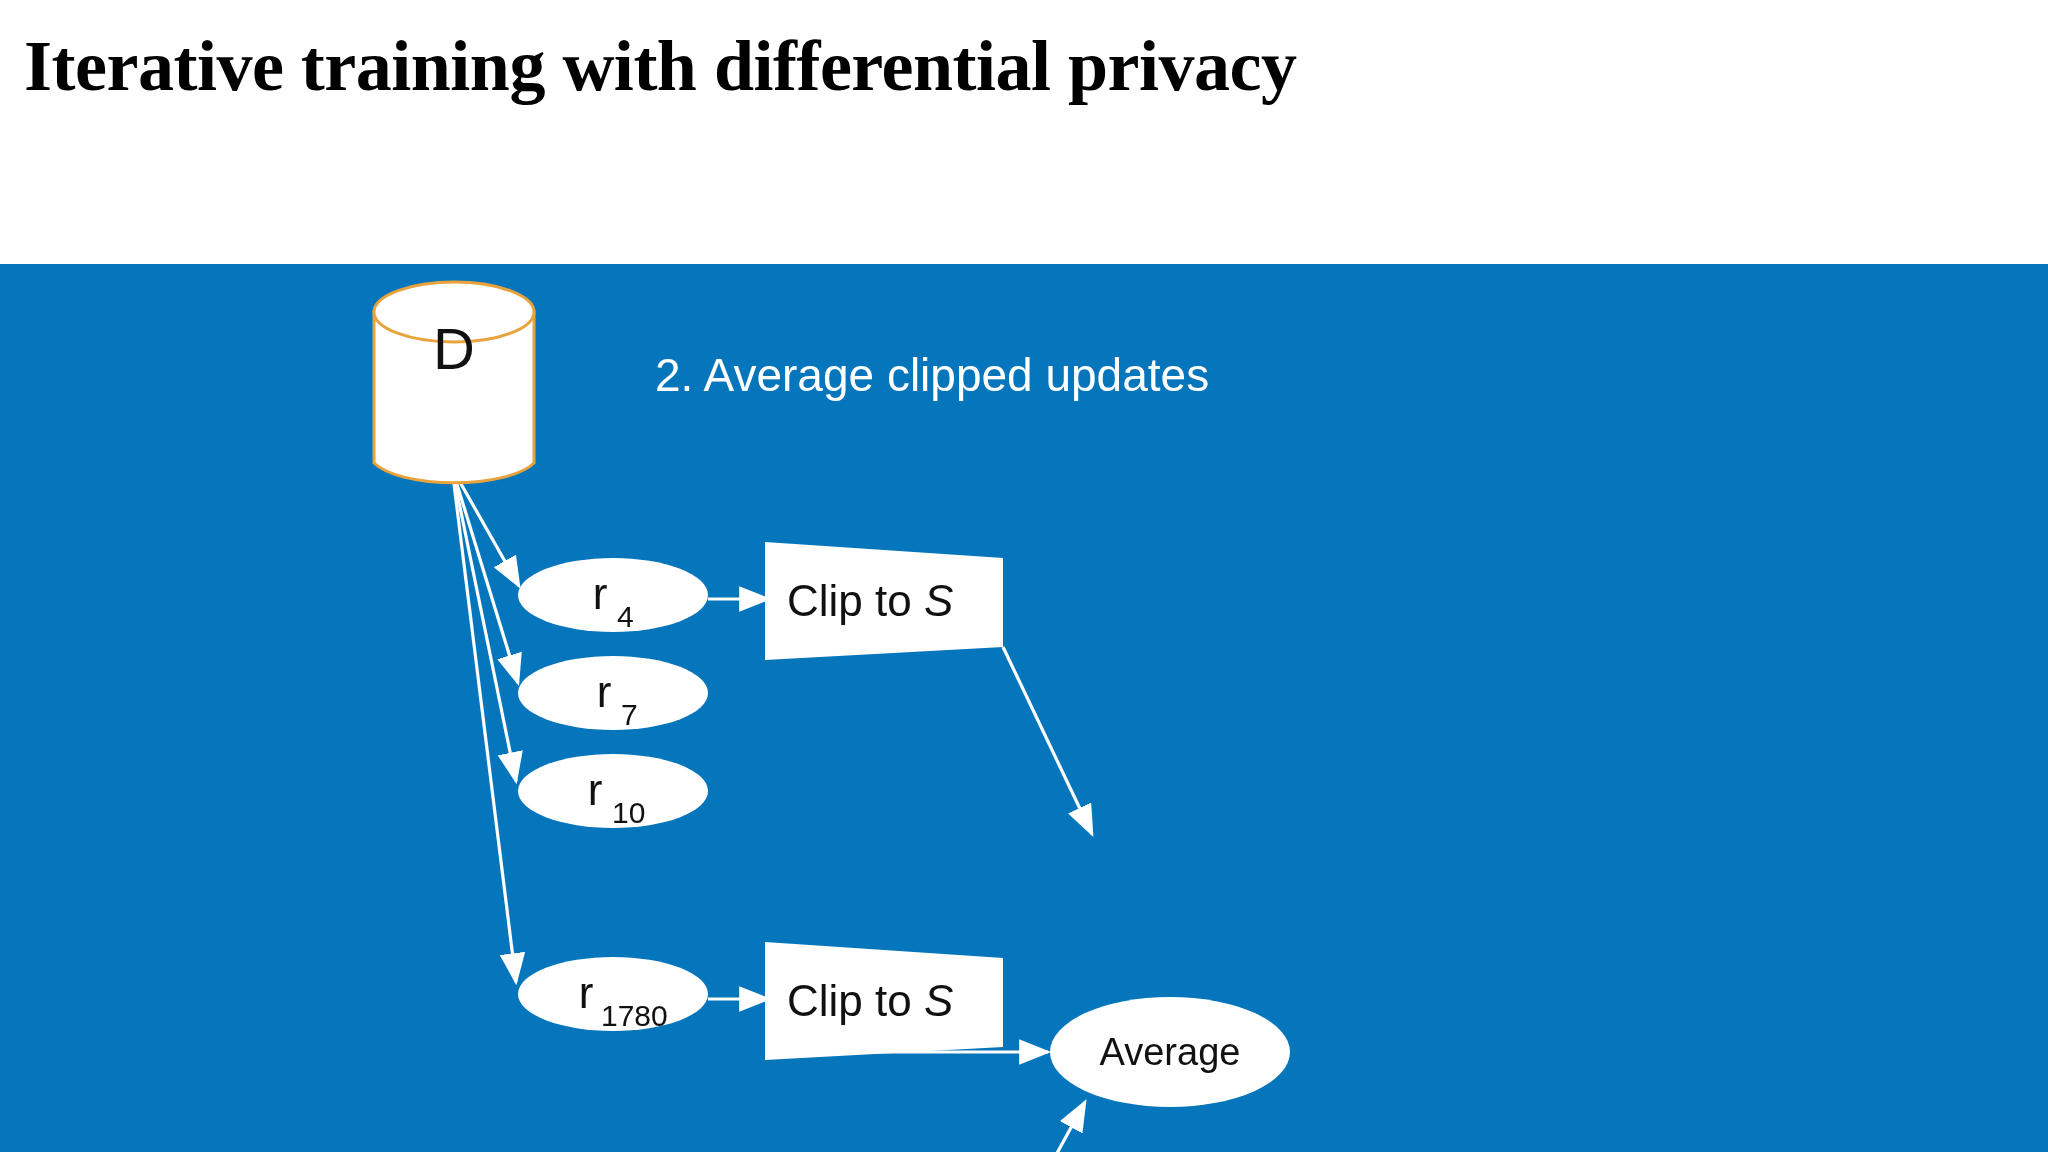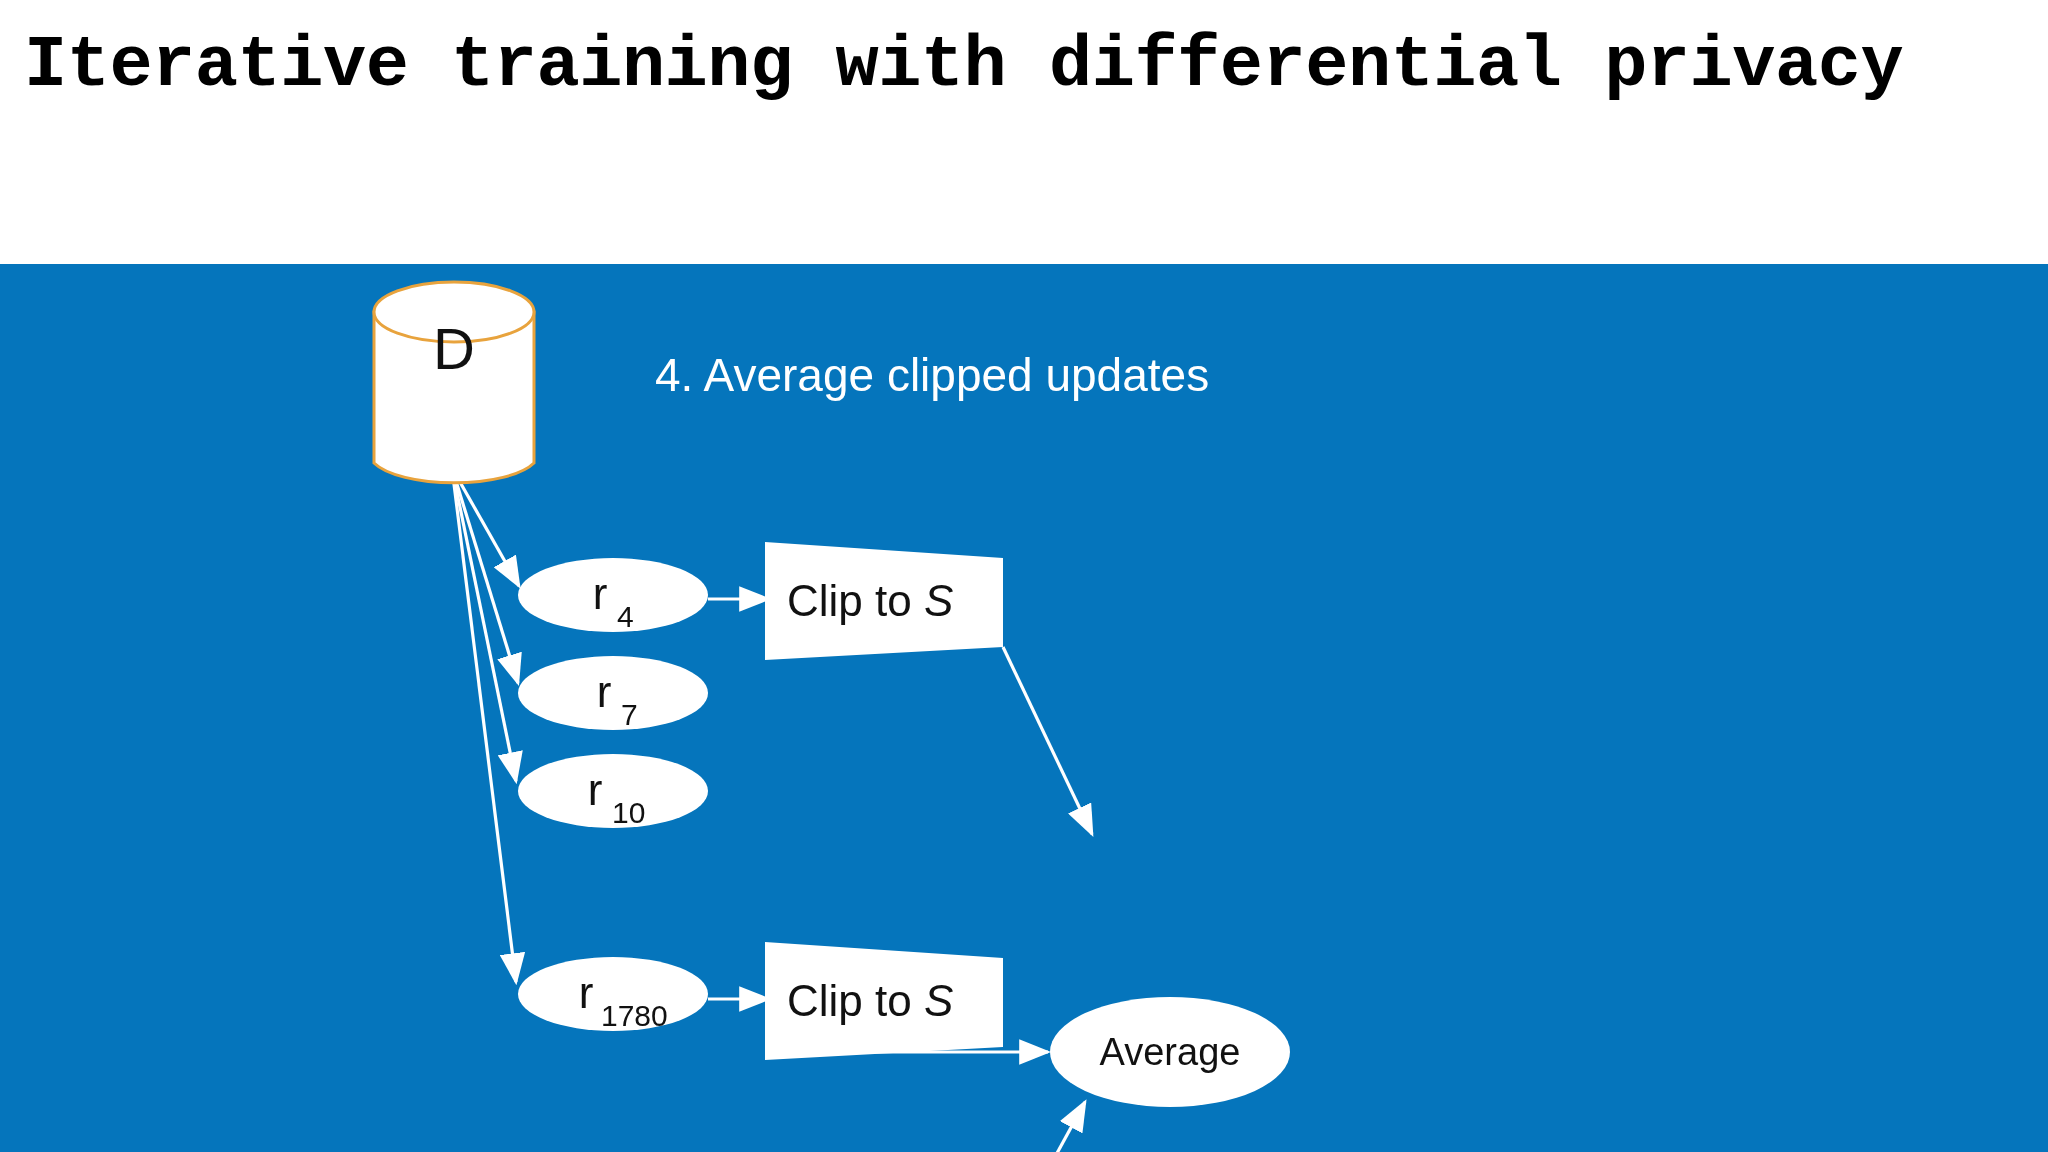--- a/index.html
+++ b/index.html
@@ -31,21 +31,21 @@
     width: 2048px;
     height: 264px;
     background: #ffffff;
   }
 
   #slide-title {
     position: absolute;
     left: 24px;
     top: 24px;
     width: 1900px;
-    font-family: Liberation Mono, monospace;
+    font-family: Liberation Serif, serif;
     font-weight: bold;
     font-size: 72px;
     line-height: 84px;
     letter-spacing: -0.5px;
     color: #000000;
     white-space: nowrap;
   }
 
   
   #content-panel {
@@ -106,21 +106,21 @@
 <body>
 
 <div id="slide">
 
   <div id="title-band">
     <div id="slide-title">Iterative training with differential privacy</div>
   </div>
 
   <div id="content-panel">
 
-    <div id="step-caption">4. Average clipped updates</div>
+    <div id="step-caption">2. Average clipped updates</div>
 
     <svg id="diagram" viewBox="0 0 2048 888" xmlns="http://www.w3.org/2000/svg">
 
       <defs>
         <marker id="arrowhead" markerWidth="10" markerHeight="8" refX="9" refY="4" orient="auto" markerUnits="strokeWidth">
           <path d="M0,0 L10,4 L0,8 z" fill="#ffffff"></path>
         </marker>
       </defs>
 
       <g>

